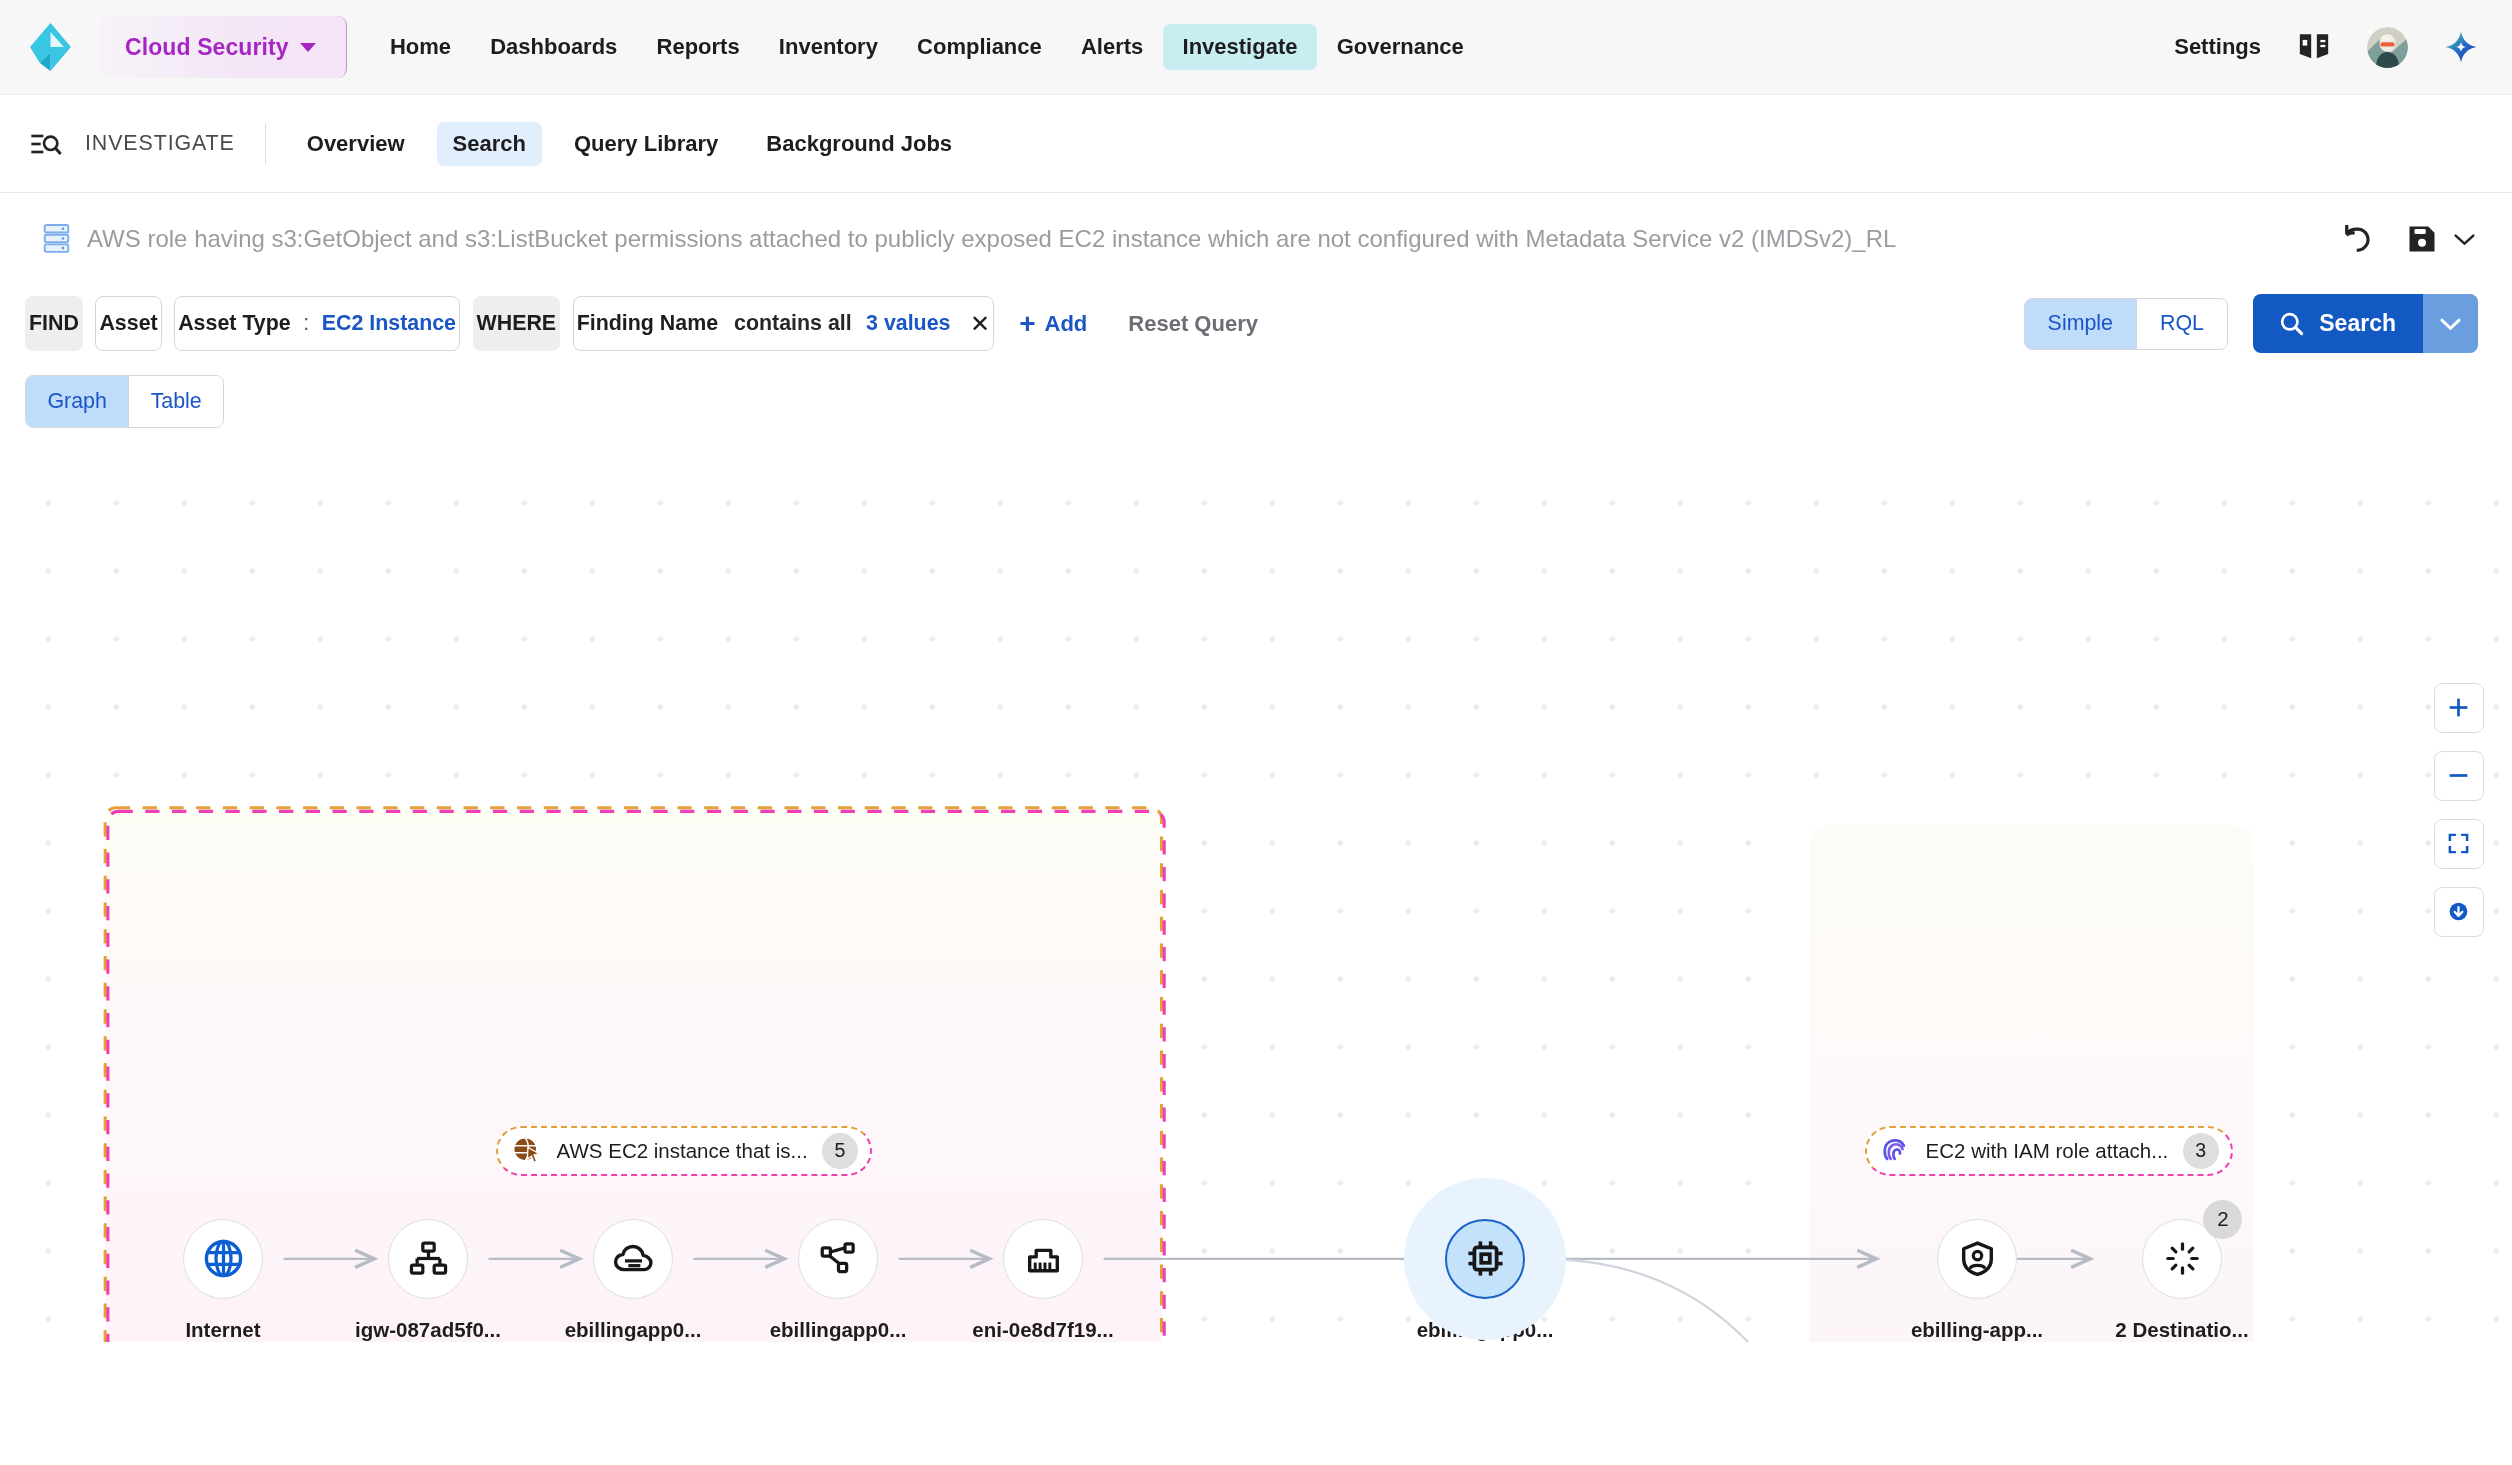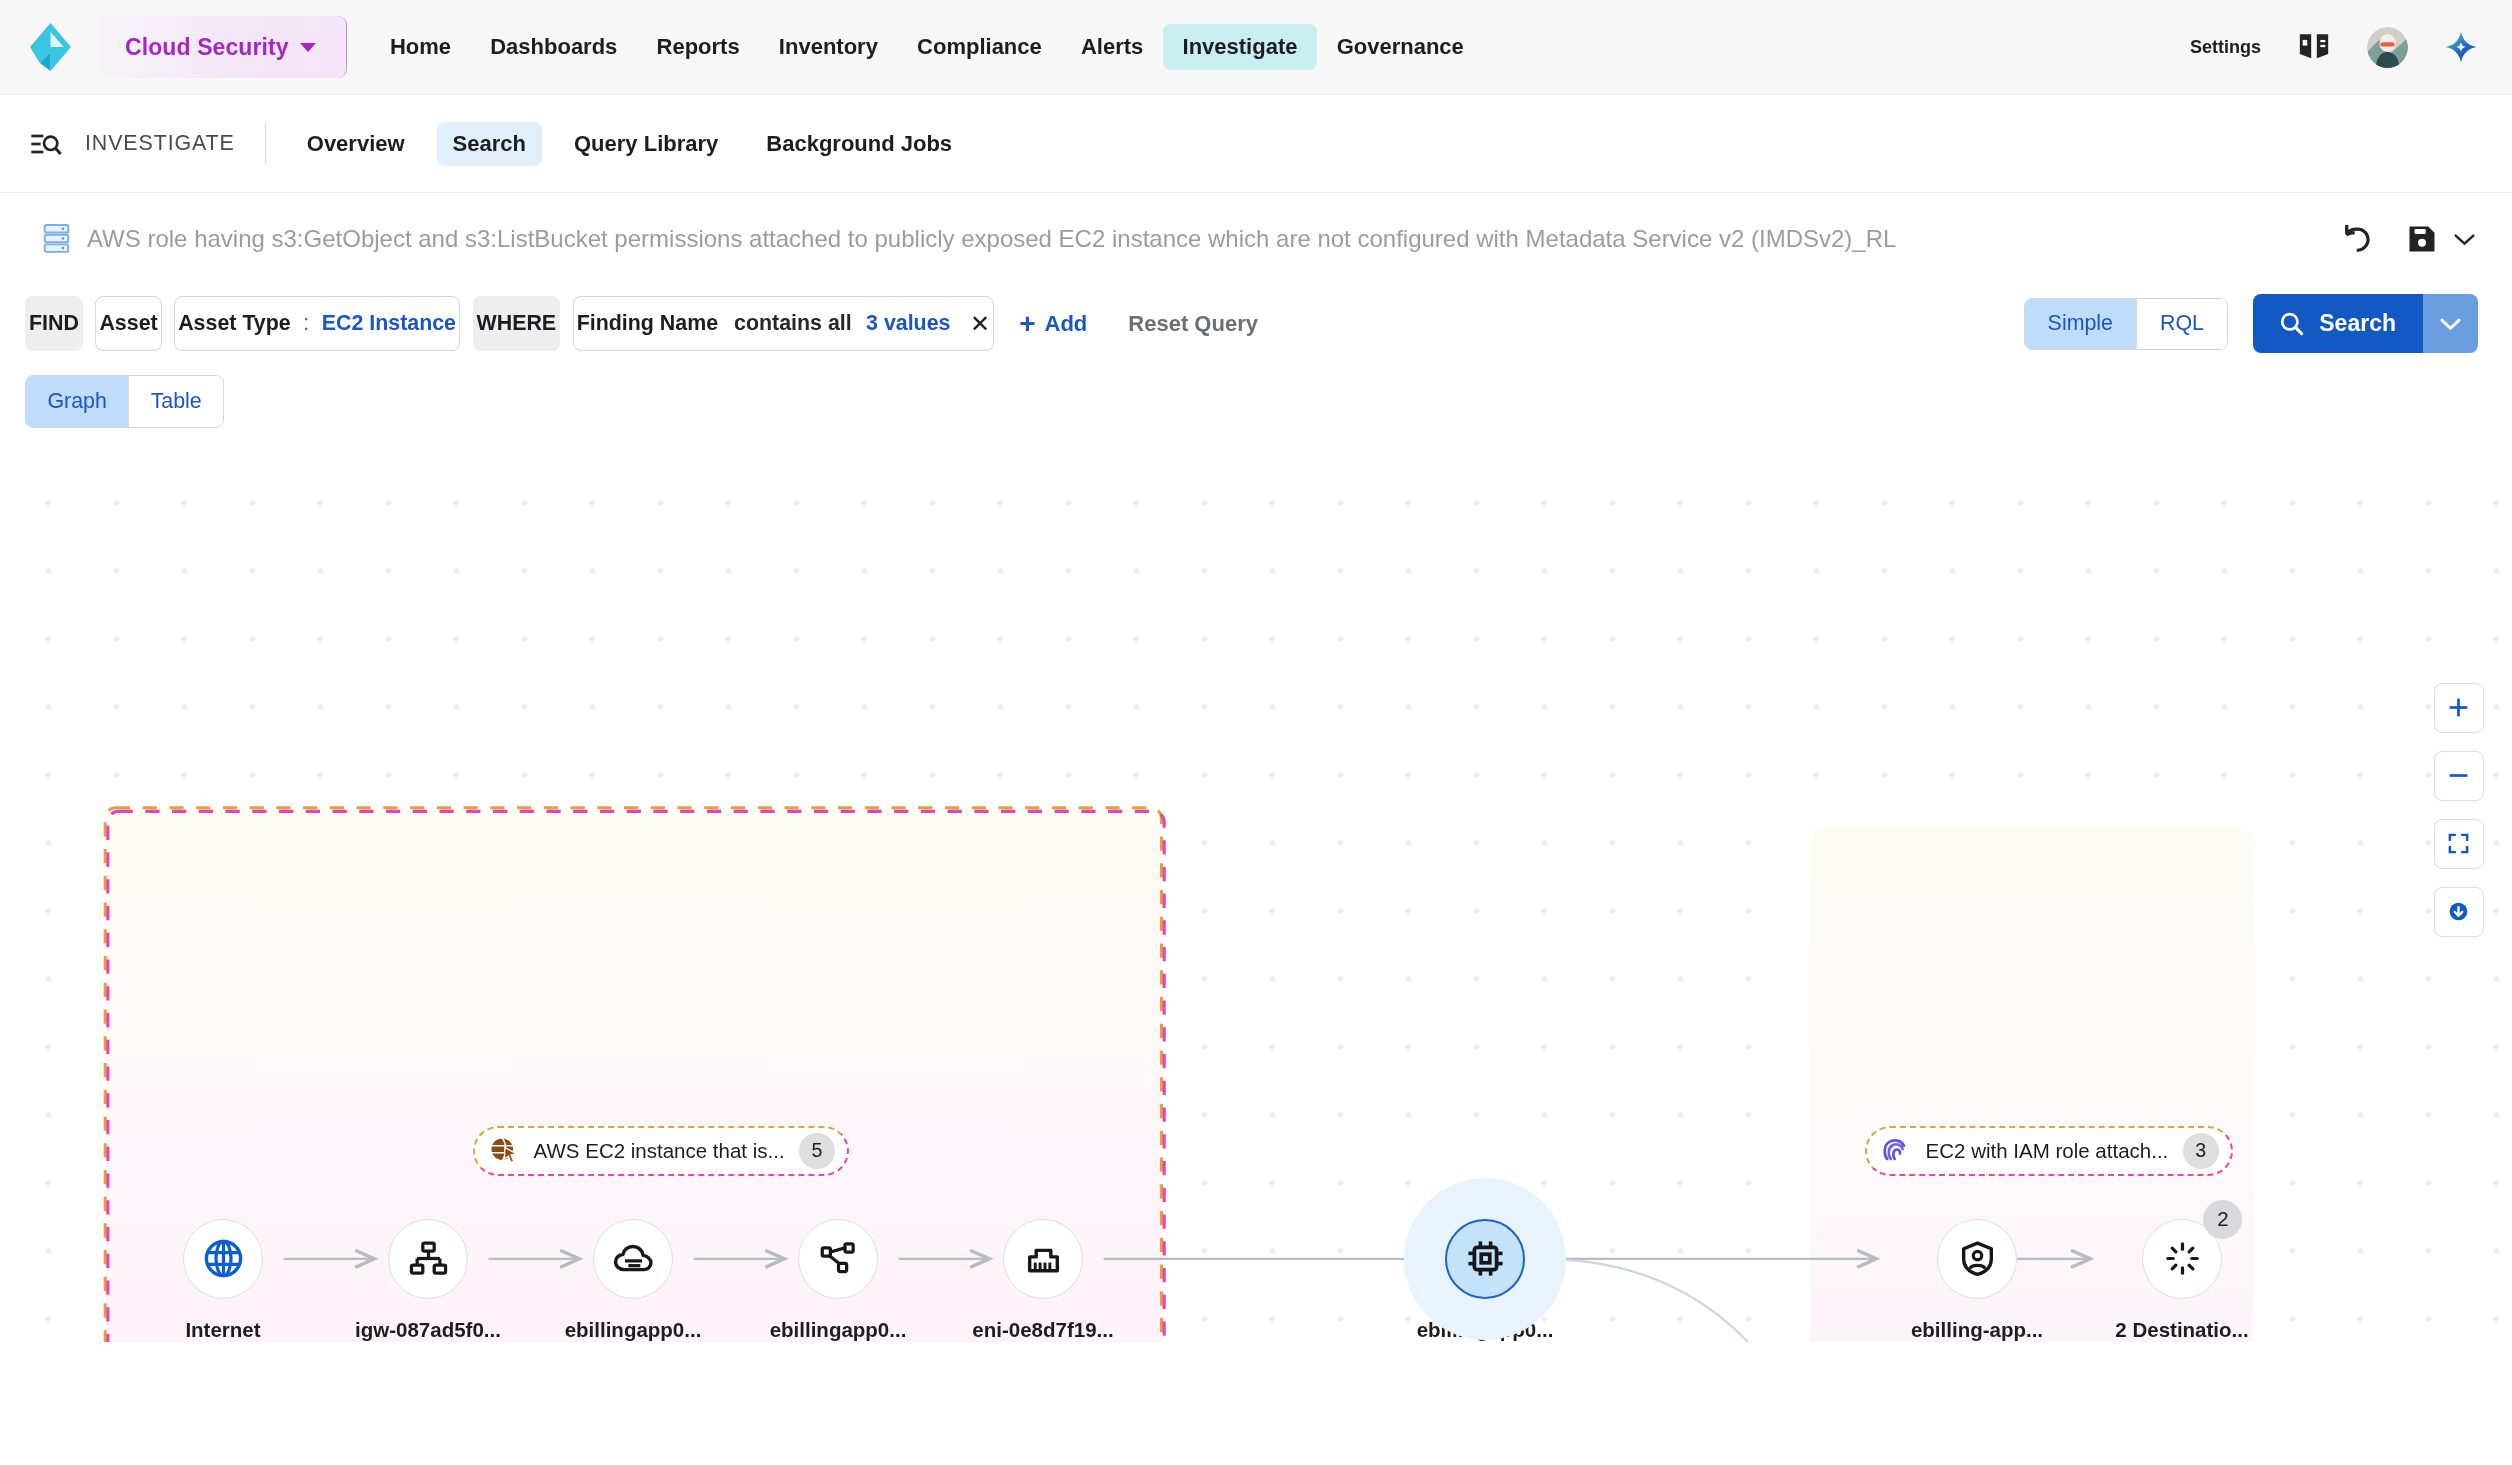--- a/index.html
+++ b/index.html
@@ -43,21 +43,21 @@
   .mainnav { display: flex; align-items: center; gap: 0; }
   .mainnav a {
     font-size: 22px; color: #1d1d1f; text-decoration: none;
     font-weight: bold; padding: 9.8px 19.6px; border-radius: 7.1px;
     white-space: nowrap;
   }
   .mainnav a.active { background: #c9eef2; }
   .topright {
     margin-left: auto; display: flex; align-items: center; gap: 36px;
   }
-  .settings-link { font-size: 18px; color: #1d1d1f; font-weight: bold; }
+  .settings-link { font-size: 22px; color: #1d1d1f; font-weight: bold; }
   .icon-dark { width: 34px; height: 34px; display: block; }
   .avatar {
     width: 41px; height: 41px; border-radius: 50%;
     overflow: hidden; display: block;
   }
 
   
   .subnav {
     height: 98px; display: flex; align-items: center;
     padding: 0 30px; border-bottom: 0.9px solid #e8e8ea;
@@ -435,21 +435,21 @@
 
     <line x1="1238" y1="906" x2="1610" y2="906" stroke="#b6bcc6" stroke-width="2.4" marker-end="url(#arrw)"></line>
 
     <line x1="1727" y1="906" x2="2105" y2="906" stroke="#b6bcc6" stroke-width="2.4" marker-end="url(#arrw)"></line>
 
     <line x1="2245" y1="906" x2="2345" y2="906" stroke="#b6bcc6" stroke-width="2.4" marker-end="url(#arrw)"></line>
 
     <path d="M1727 906 C1930 906 2030 1040 2100 1270" fill="none" stroke="#cfd4dc" stroke-width="2.4"></path>
   </svg>
 
-  <div class="gbadge" style="left:473px; top:675px;">
+  <div class="gbadge" style="left:496px; top:675px;">
     <svg class="b-icon" viewBox="0 0 34 34">
       <circle cx="15" cy="15" r="13" fill="#8a4b16"></circle>
       <path d="M15 2 a13 13 0 0 1 0 26 a13 13 0 0 1 0 -26 M15 2 c5 7 5 19 0 26 M2.5 11 h25 M2.5 19 h25" fill="none" stroke="#ffffff" stroke-width="1.6"></path>
       <path d="M18 13 L31 20 L25 21.5 L28 28.5 L25 30 L22 23 L17.5 26Z" fill="#8a4b16" stroke="#ffffff" stroke-width="1.5"></path>
     </svg>
     <span class="b-text">AWS EC2 instance that is...</span>
     <span class="b-count">5</span>
   </div>
 
   <div class="gbadge" style="left:1865px; top:675px;">

